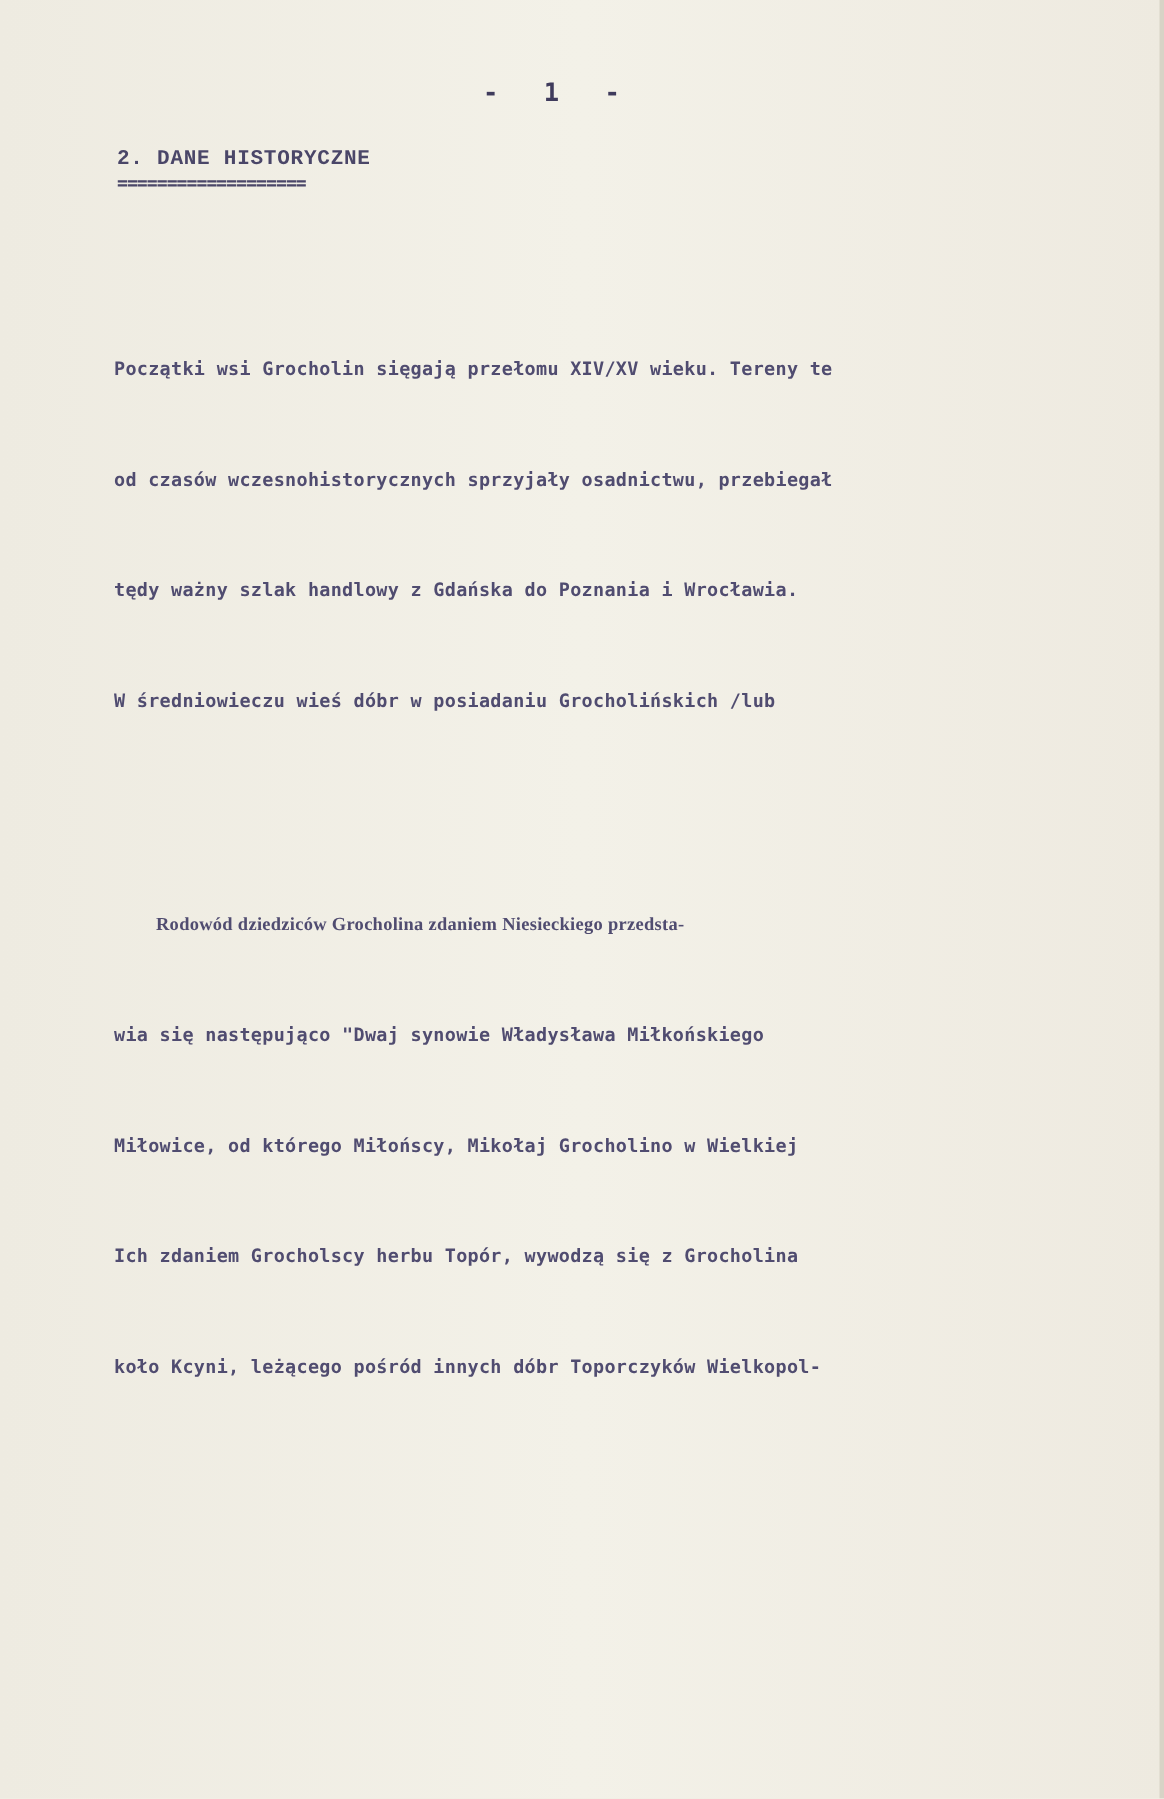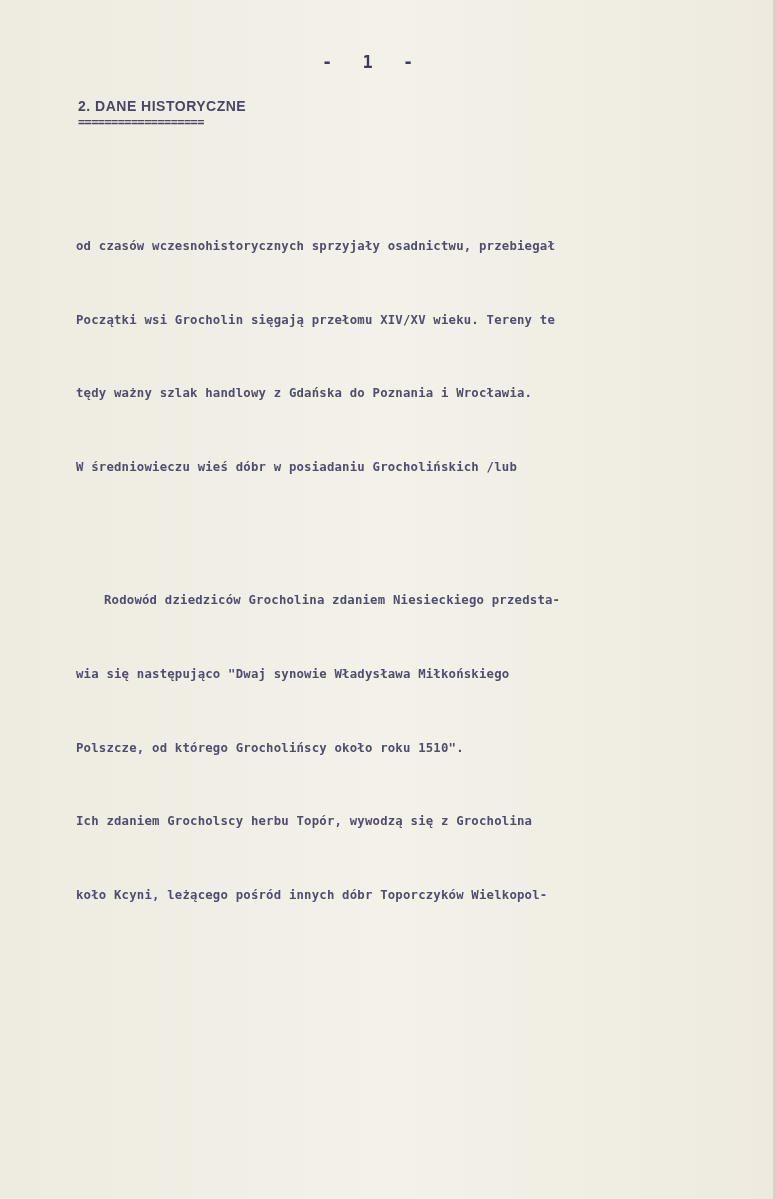--- a/index.html
+++ b/index.html
@@ -18,60 +18,60 @@
     position: absolute; right: 0; top: 0; width: 3px; height: 1199px;
     background: #d8d3c6;
   }
   .page-num {
     position: absolute; top: 52px; left: 322px;
     font-size: 17px; font-weight: bold; letter-spacing: 10px;
     color: #3f3b5c;
   }
   .heading {
     position: absolute; top: 98px; left: 78px;
-    font-family: Liberation Sans, sans-serif;
+    font-family: Liberation Mono, monospace;
     font-size: 14px; font-weight: bold; letter-spacing: 0.5px;
     color: #4a4668;
   }
   .heading-underline {
     position: absolute; top: 115px; left: 78px;
     font-size: 12px; font-weight: bold; letter-spacing: -0.6px;
     color: #4a4668;
   }
   .body-text {
     position: absolute; left: 76px; top: 160px; width: 700px;
     font-size: 12.3px; font-weight: bold; line-height: 24.6px;
     letter-spacing: 0.2px; white-space: pre; color: #504c70;
   }
   .line { display: block; height: 24.6px; }
   .line.indent { padding-left: 28px; }
-  .p2 { margin-top: 10px; }
+  .p2 { margin-top: 26px; font-family: Liberation Serif, serif; }
 </style>
 </head>
 <body>
 
 <div class="page">
   <div class="edge-right"></div>
 
   <div class="page-num">- 1 -</div>
 
   <div class="heading">2. DANE HISTORYCZNE</div>
   <div class="heading-underline">===================</div>
 
   <div class="body-text">
     
+    <span class="line">Początki wsi Grocholin sięgają przełomu XIV/XV wieku. Tereny te</span>
     <span class="line">od czasów wczesnohistorycznych sprzyjały osadnictwu, przebiegał</span>
-    <span class="line">Początki wsi Grocholin sięgają przełomu XIV/XV wieku. Tereny te</span>
     <span class="line">tędy ważny szlak handlowy z Gdańska do Poznania i Wrocławia.</span>
     <span class="line">W średniowieczu wieś dóbr w posiadaniu Grocholińskich /lub</span>
 
     
     <span class="line indent p2">Rodowód dziedziców Grocholina zdaniem Niesieckiego przedsta-</span>
     <span class="line">wia się następująco "Dwaj synowie Władysława Miłkońskiego</span>
-    <span class="line">Polszcze, od którego Grocholińscy około roku 1510".</span>
+    <span class="line">Miłowice, od którego Miłońscy, Mikołaj Grocholino w Wielkiej</span>
     <span class="line">Ich zdaniem Grocholscy herbu Topór, wywodzą się z Grocholina</span>
     <span class="line">koło Kcyni, leżącego pośród innych dóbr Toporczyków Wielkopol-</span>
     
     
     
     
     
     
     
     

